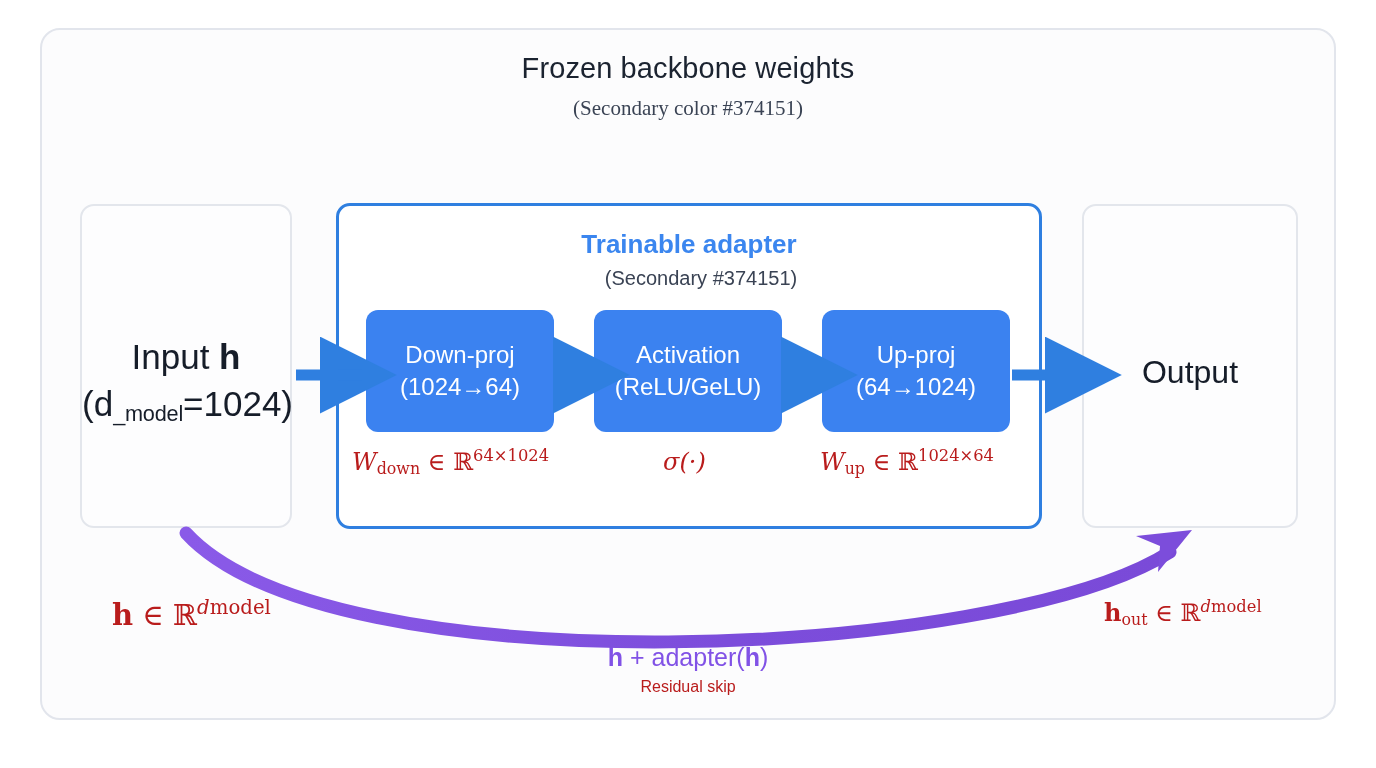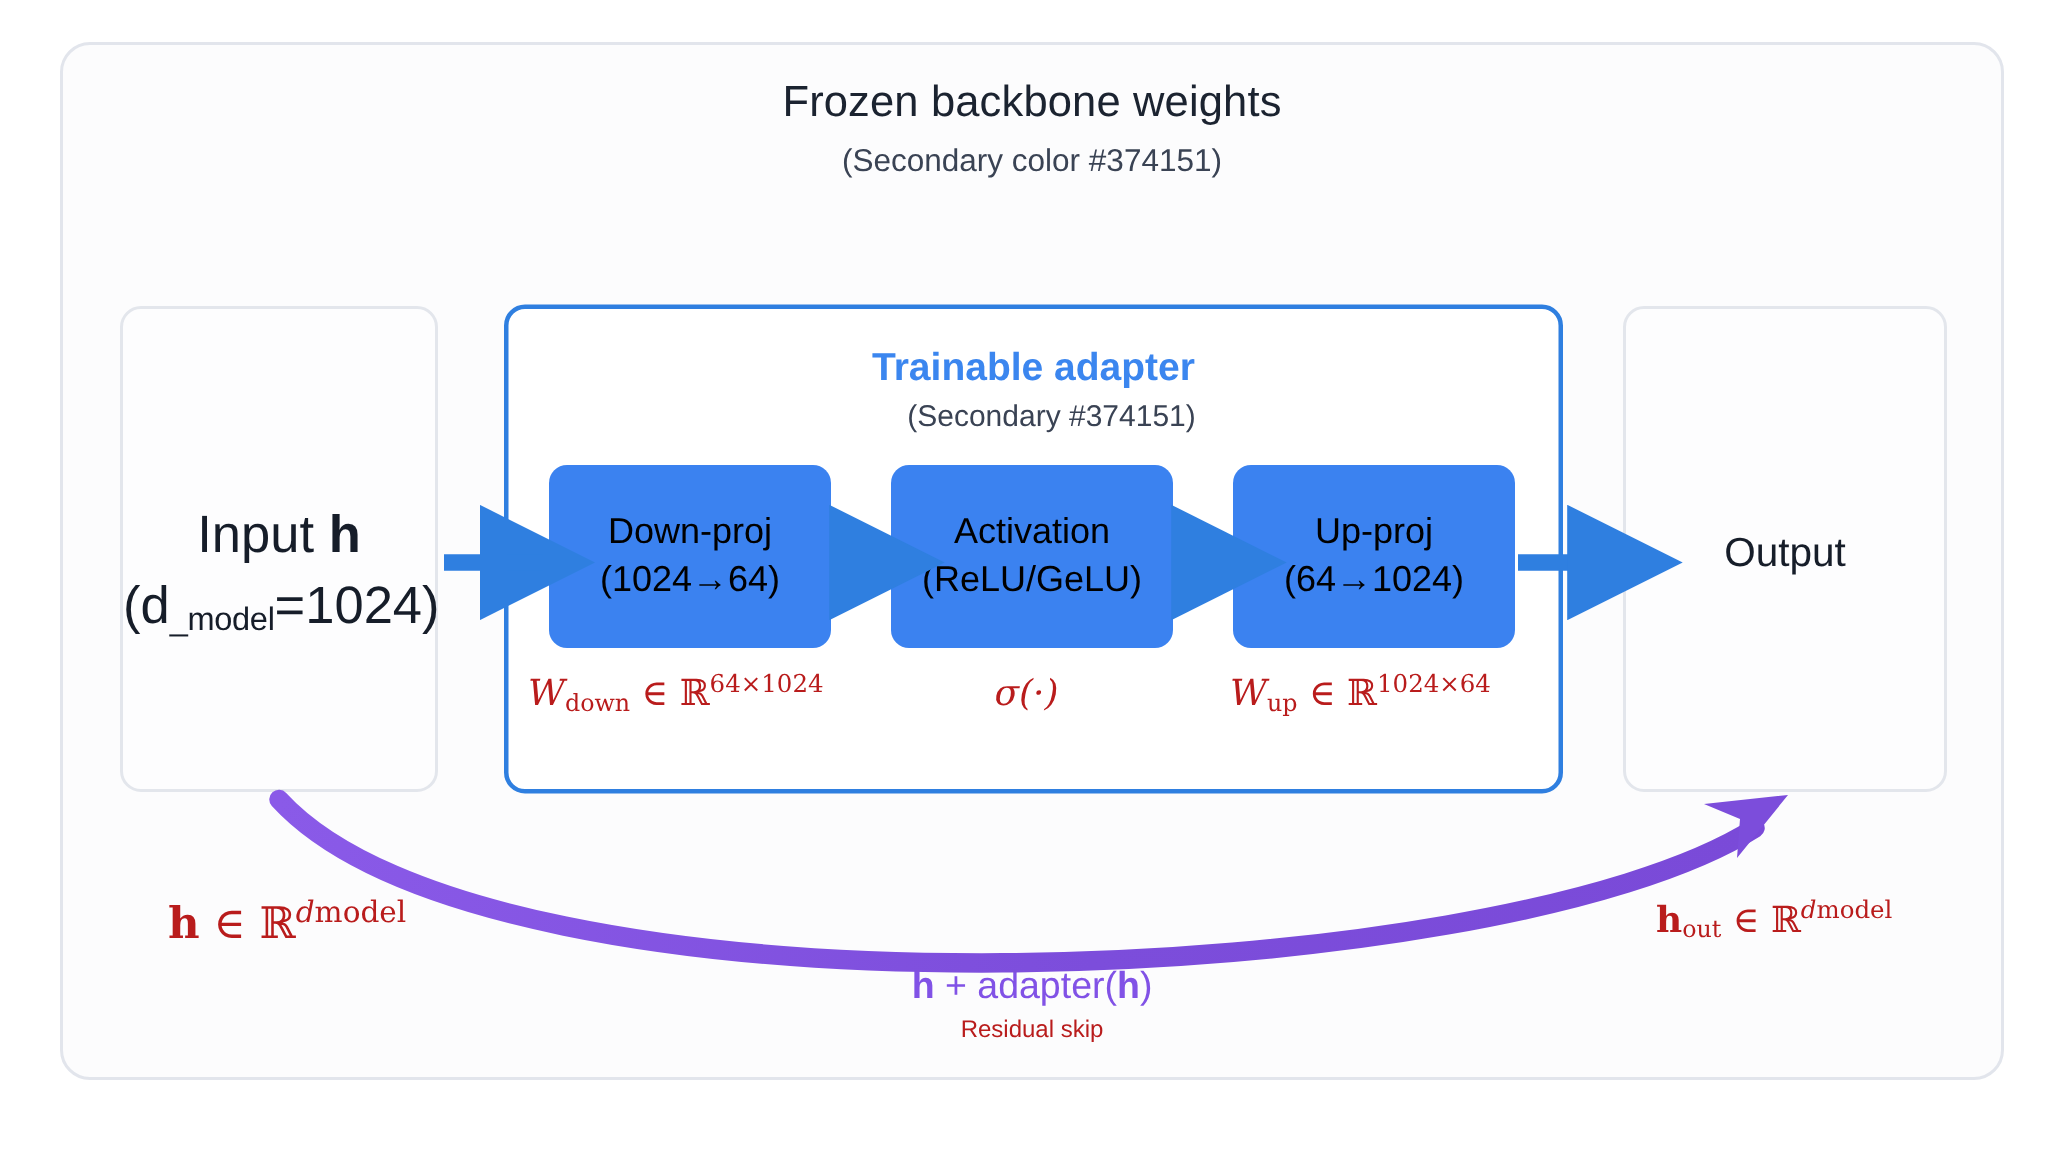--- a/index.html
+++ b/index.html
@@ -43,20 +43,21 @@
     letter-spacing: .1px;
   }
   .frozen-sub {
     position: absolute;
     left: 0;
     top: 96px;
     width: 1376px;
     text-align: center;
     font-size: 21px;
     color: #3a4354;
+    font-family: Liberation Serif, serif;
   }
 
   
   .side-box {
     position: absolute;
     background: #fdfdfe;
     border: 2px solid #e3e6ec;
     border-radius: 14px;
   }
   .side-box.input  { left: 80px;   top: 204px; width: 212px; height: 324px; }
@@ -64,21 +65,21 @@
 
   .side-label {
     position: absolute;
     left: 0;
     width: 100%;
     text-align: center;
     color: #161d29;
     line-height: 1.33;
   }
   .side-box.input .side-label  { top: 128px; font-size: 35px; }
-  .side-box.output .side-label { top: 145px; font-size: 27px; }
+  .side-box.output .side-label { top: 145px; font-size: 32px; }
 
   .side-label b { font-weight: 700; }
 
   .sub-script {
     font-size: 0.62em;
     vertical-align: -0.22em;
     letter-spacing: -0.2px;
   }
 
   
@@ -111,21 +112,21 @@
     padding-left: 24px;
   }
 
   
   .stage-box {
     position: absolute;
     top: 310px;
     height: 122px;
     background: #3b82f0;
     border-radius: 12px;
-    color: #000000;
+    color: #ffffff;
     display: flex;
     align-items: center;
     justify-content: center;
     text-align: center;
     font-size: 24px;
     line-height: 1.33;
   }
   .stage-box.b1 { left: 366px; width: 188px; }
   .stage-box.b2 { left: 594px; width: 188px; text-align: center; }
   .stage-box.b3 { left: 822px; width: 188px; }

